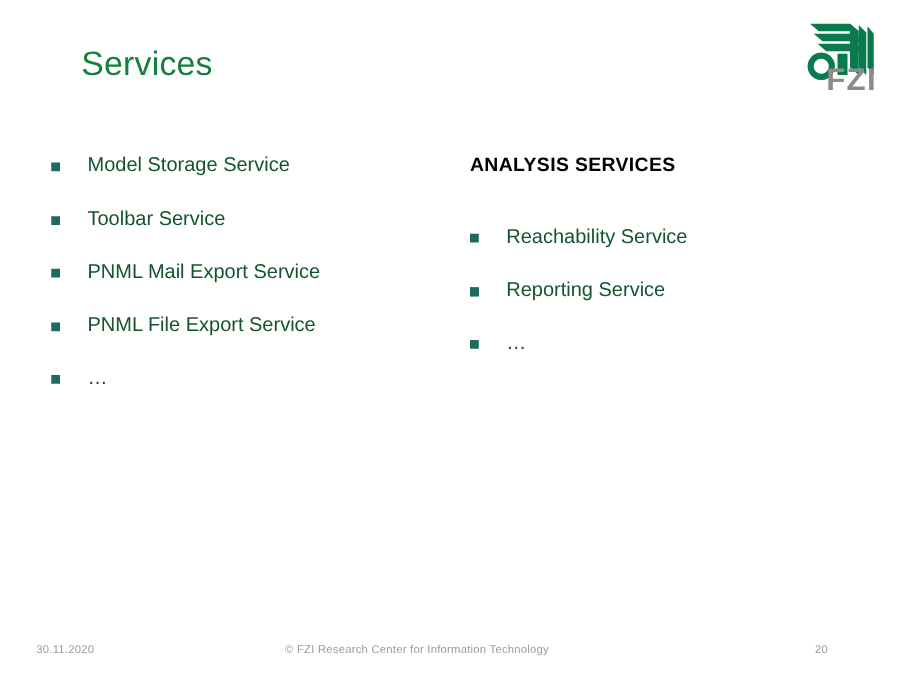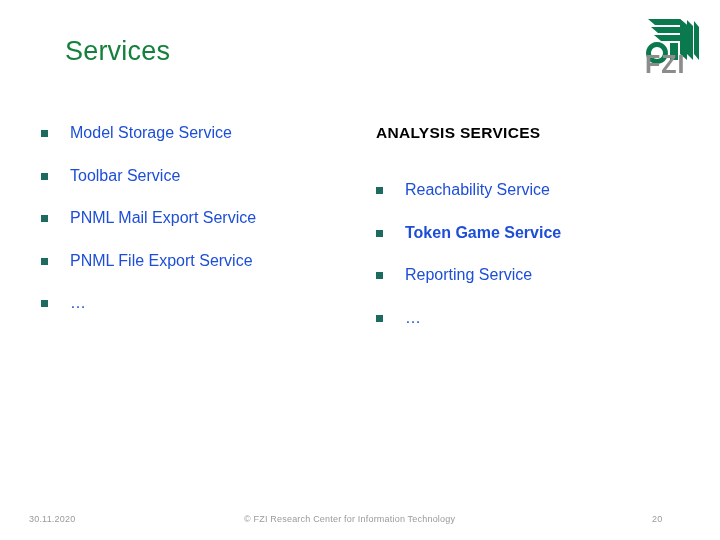--- a/index.html
+++ b/index.html
@@ -32,21 +32,21 @@
   #logo {
     position: absolute;
     left: 640px;
     top: 10px;
     width: 62px;
     height: 62px;
   }
   #logo svg { display: block; }
   #logo-wordmark {
     position: absolute;
-    left: 645px;
+    left: 661px;
     top: 52px;
     width: 58px;
     font-size: 25px;
     font-weight: bold;
     letter-spacing: 1px;
     color: #8c8c8c;
     line-height: 1;
     font-family: "Liberation Sans", sans-serif;
   }
 
@@ -81,21 +81,21 @@
   .bullet-list {
     list-style: none;
     margin: 0;
     padding: 0;
   }
   .bullet-item {
     position: relative;
     padding-left: 29px;
     margin-bottom: 24.5px;
     font-size: 16px;
-    color: #1d4ed8;
+    color: #14532d;
     line-height: 18px;
     white-space: nowrap;
   }
   .bullet-item:last-child { margin-bottom: 0; }
   .bullet-item.is-bold { font-weight: bold; }
 
   .bullet-marker {
     position: absolute;
     left: 0;
     top: 6px;
@@ -106,21 +106,21 @@
 
   
   .footer-text {
     position: absolute;
     font-size: 9px;
     color: #9a9a9a;
     white-space: nowrap;
     letter-spacing: 0.2px;
   }
   #footer-date      { left: 29px;  top: 514px; }
-  #footer-copyright { left: 244px; top: 514px; }
+  #footer-copyright { left: 228px; top: 514px; }
   #footer-pagenum   { left: 652px; top: 514px; }
 </style>
 </head>
 <body>
 
 <div id="slide">
 
   <div id="green-band"></div>
 
   <div id="logo">
@@ -170,21 +170,20 @@
 
   <div id="col-right" class="column">
     <div class="col-header">ANALYSIS SERVICES</div>
     <ul class="bullet-list">
       <li class="bullet-item">
         <span class="bullet-marker"></span>
         <span>Reachability Service</span>
       </li>
       <li class="bullet-item is-bold">
         <span class="bullet-marker"></span>
-        <span>Token Game Service</span>
       </li>
       <li class="bullet-item">
         <span class="bullet-marker"></span>
       </li>
       <li class="bullet-item">
         <span class="bullet-marker"></span>
         <span>Reporting Service</span>
       </li>
       <li class="bullet-item">
         <span class="bullet-marker"></span>

